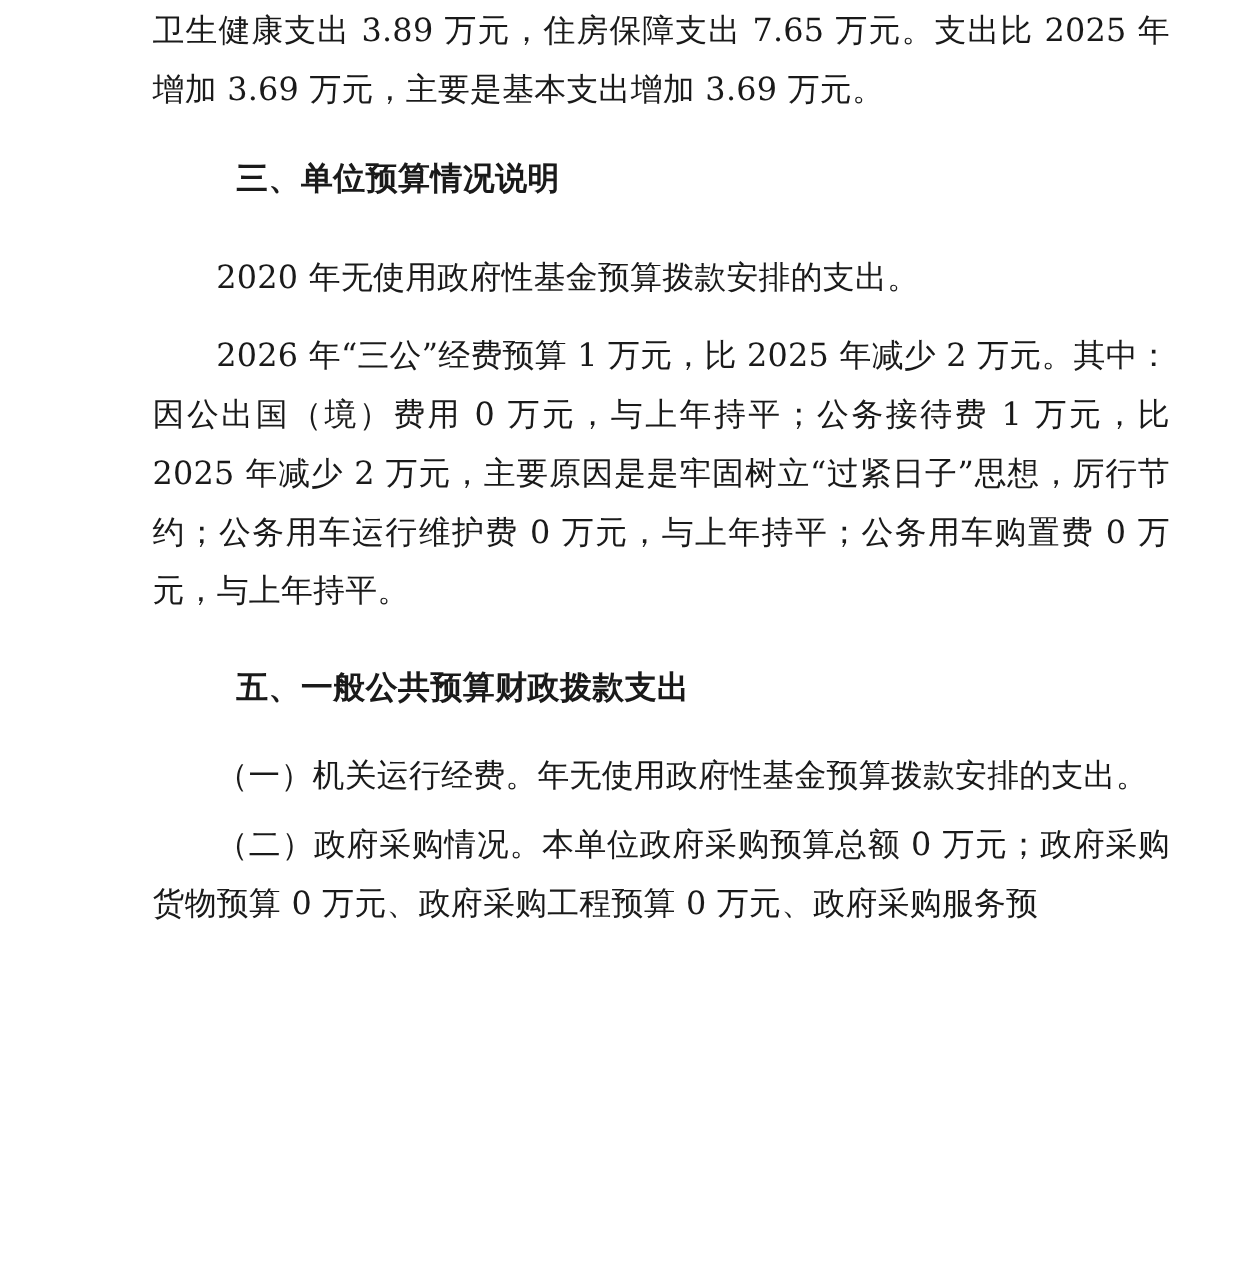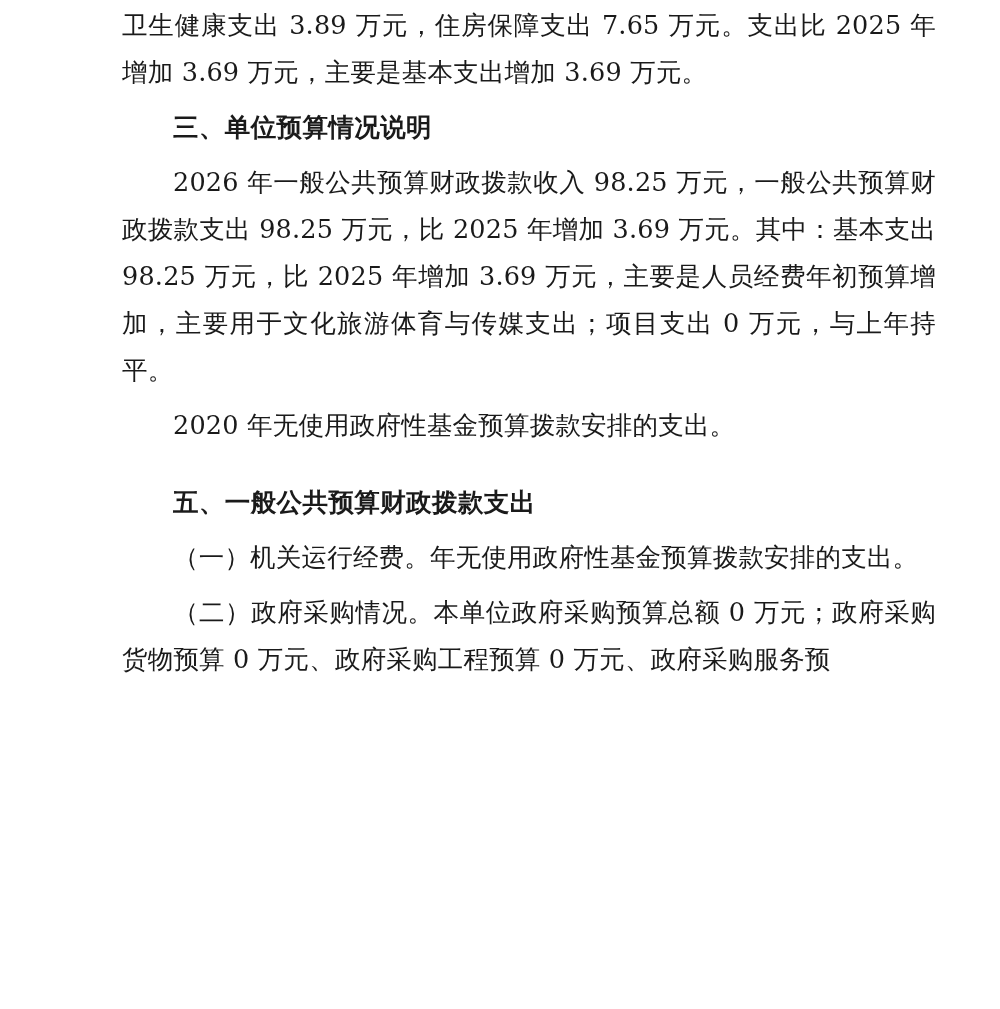--- a/index.html
+++ b/index.html
@@ -30,51 +30,51 @@
     margin: 0;
     text-indent: 0;
   }
   .para.indent {
     text-indent: 51px;
   }
   .heading {
     font-size: 25.5px;
     line-height: 47px;
     font-weight: bold;
-    margin: 0;
+    margin: 16px;
     text-indent: 51px;
     letter-spacing: 0.4px;
   }
   .spacer-sm { height: 8px; }
   .spacer-md { height: 14px; }
 </style>
 </head>
 <body>
 
 <div class="page">
 
   <p class="para">卫生健康支出 3.89 万元，住房保障支出 7.65 万元。支出比 2025 年增加 3.69 万元，主要是基本支出增加 3.69 万元。</p>
 
   <div class="spacer-sm"></div>
 
   <p class="heading">三、单位预算情况说明</p>
 
   <div class="spacer-sm"></div>
 
-  <p class="para indent">2026 年一般公共预算财政拨款收入 98.25 万元，一般公共预算财政拨款支出 98.25 万元，比 2025 年增加 3.69 万元。其中：基本支出 98.25 万元，比 2025 年增加 3.69 万元，主要是人员经费年初预算增加，主要用于文化旅游体育与传媒支出；项目支出 0 万元，与上年持平。</p>
 
   <div class="spacer-sm"></div>
 
   <p class="para indent">2020 年无使用政府性基金预算拨款安排的支出。</p>
 
   <div class="spacer-sm"></div>
 
 
   <div class="spacer-sm"></div>
 
+  <p class="para indent">2026 年“三公”经费预算 1 万元，比 2025 年减少 2 万元。其中：因公出国（境）费用 0 万元，与上年持平；公务接待费 1 万元，比 2025 年减少 2 万元，主要原因是是牢固树立“过紧日子”思想，厉行节约；公务用车运行维护费 0 万元，与上年持平；公务用车购置费 0 万元，与上年持平。</p>
 
   <div class="spacer-md"></div>
 
   <p class="heading">五、一般公共预算财政拨款支出</p>
 
   <div class="spacer-sm"></div>
 
   <p class="para indent">（一）机关运行经费。年无使用政府性基金预算拨款安排的支出。</p>
 
   <div class="spacer-sm"></div>

